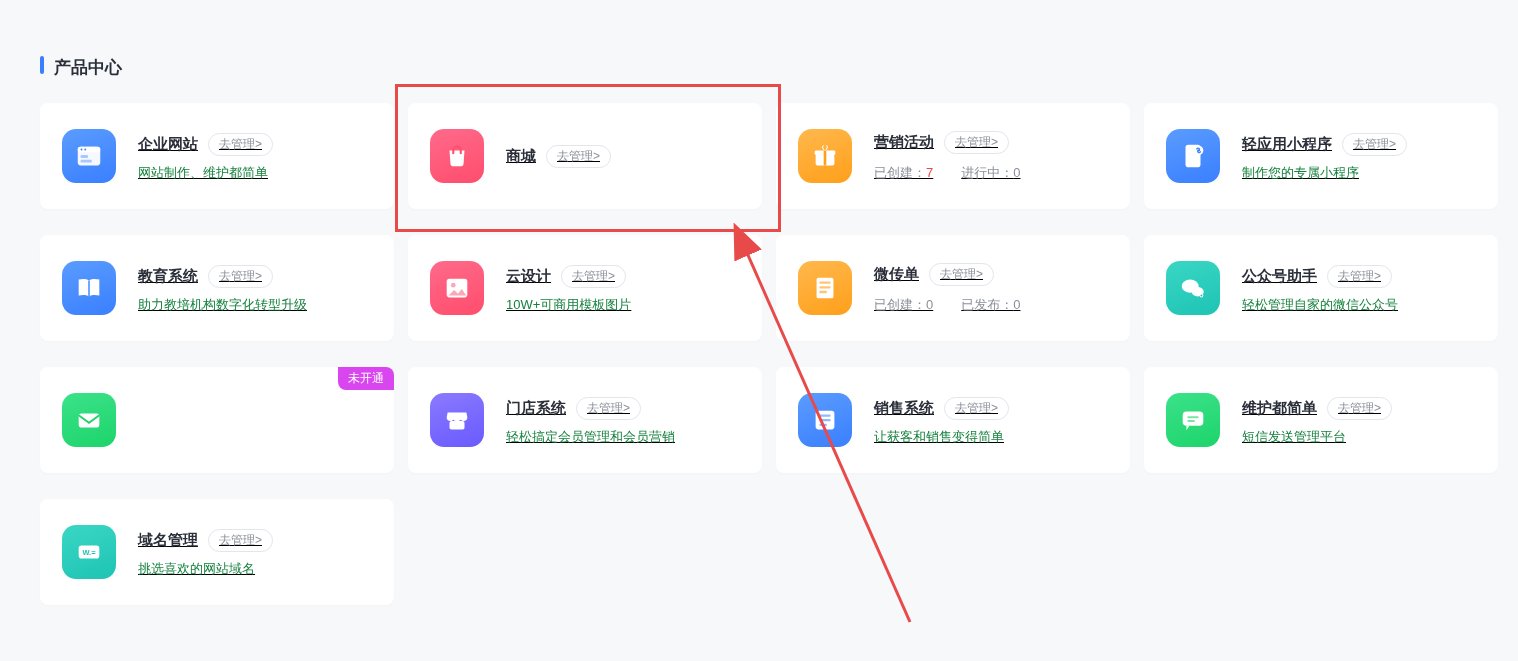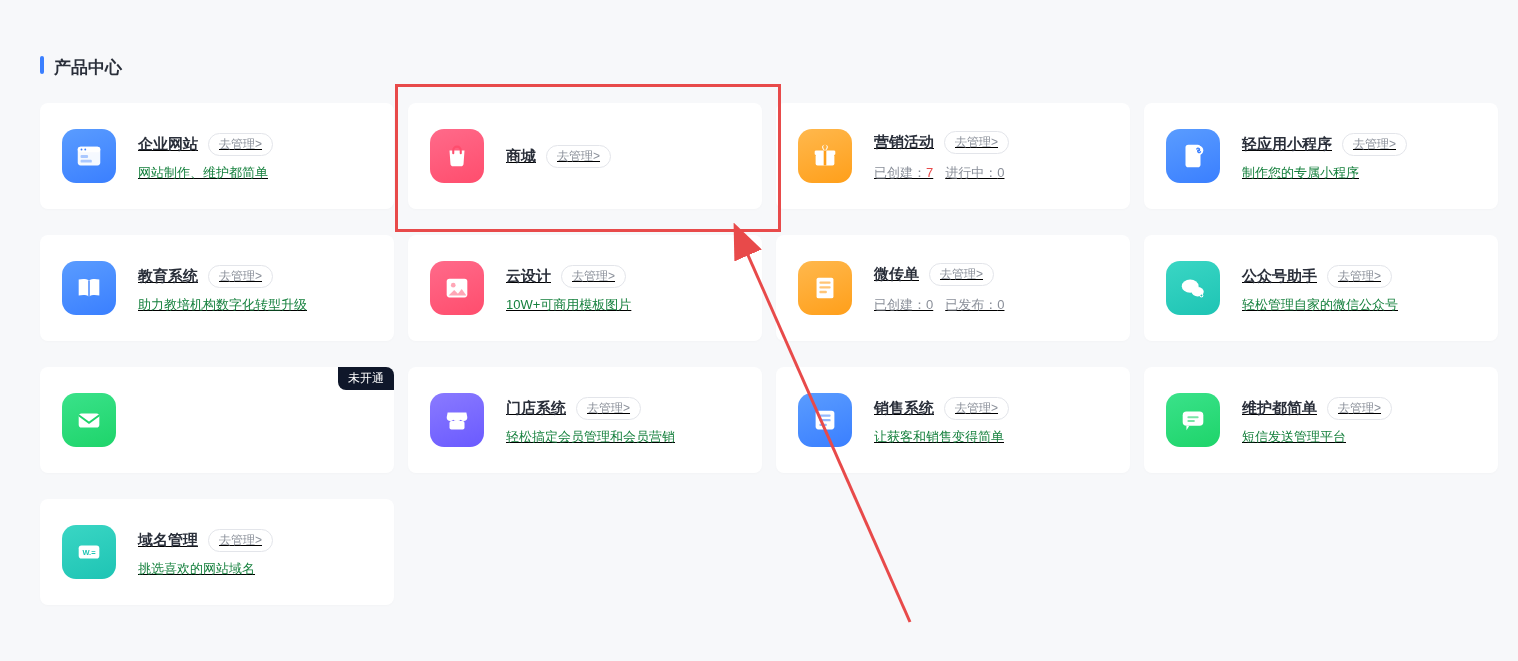--- a/index.html
+++ b/index.html
@@ -77,28 +77,28 @@
     font-size: 13px;
     color: #15803d;
     margin-top: 10px;
     line-height: 1;
   }
   .stats-line {
     font-size: 13px;
     color: #8a8f99;
     margin-top: 10px;
     display: flex;
-    gap: 12px;
+    gap: 28px;
   }
   .stat-red { color: #e84a4a; }
   .corner-tag {
     position: absolute;
     top: 0;
     right: 0;
-    background: #0f172a;
+    background: #d946ef;
     color: #fff;
     font-size: 12px;
     padding: 3px 10px;
     border-radius: 0 8px 0 8px;
   }
   .highlight-box {
     position: absolute;
     width: 386px;
     height: 148px;
     border: 3px solid #e84a4a;

